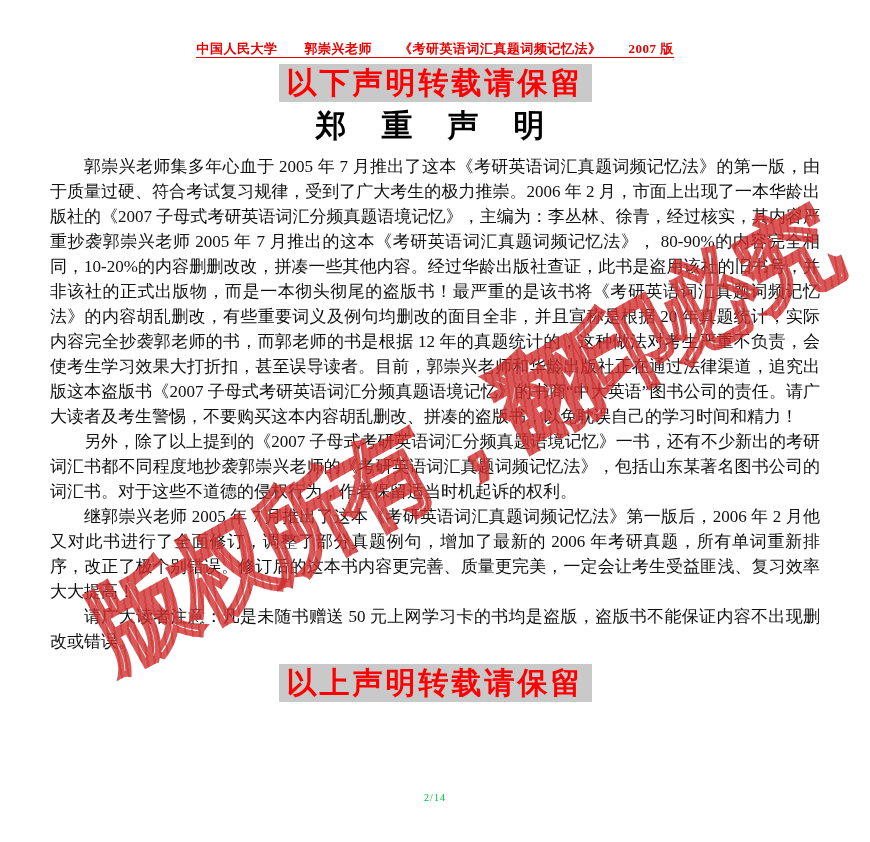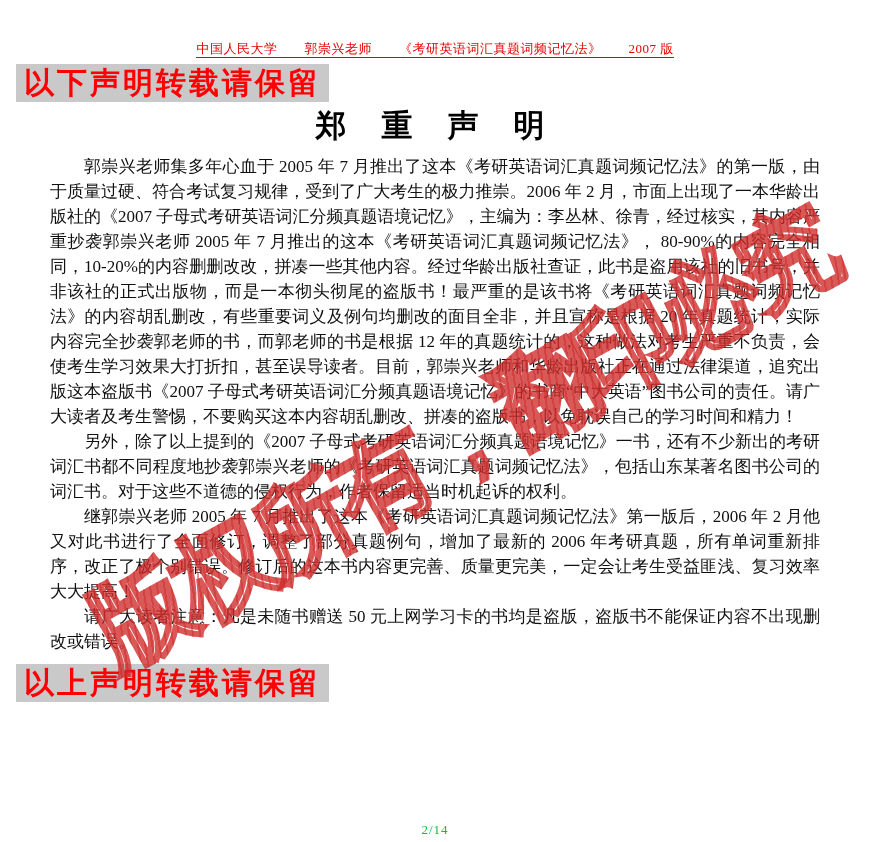--- a/index.html
+++ b/index.html
@@ -6,46 +6,46 @@
   body {
     width:870px; height:842px; background:#ffffff;
     font-family:"Liberation Serif","DejaVu Serif",serif;
   }
   .page {
     position:relative; width:870px; height:842px;
     background:#ffffff; overflow:hidden;
   }
   .doc-header {
     padding-top:40px; text-align:center;
-    font-size:13px; font-weight:normal; color:#e60000;
+    font-size:13px; font-weight:bold; color:#e60000;
     letter-spacing:0.5px;
   }
   .doc-header .underlined {
     border-bottom:1px solid #e60000; padding-bottom:1px;
   }
-  .notice { margin-top:6px;margin-left:16px; }
+  .notice { text-align:center; margin-top:6px; }
   .notice .hl {
     display:inline-block; background:#c9c9c9; color:#fe0000;
     font-weight:bold; font-size:30px; line-height:36px;
     font-family:"Liberation Sans","DejaVu Sans",sans-serif;
     letter-spacing:3px; padding:1px 8px;
   }
   .main-title {
     text-align:center; font-size:31px; font-weight:bold; color:#000000;
     margin:3px 8px 7px 0; letter-spacing:2px;
   }
   .body-text {
     padding:0 50px; font-size:17px; line-height:25px;
     text-align:justify; color:#101010;
   }
   .body-text p { margin:0; text-indent:2em; }
   .bottom-notice { margin-top:10px; }
   .footer {
-    position:absolute; left:0; right:0; top:822px; text-align:center;
-    font-size:13px; color:#00c23c; letter-spacing:1px;
+    position:absolute; left:0; right:0; top:792px; text-align:center;
+    font-size:10px; color:#00c23c; letter-spacing:1px;
   }
   .watermark {
     position:absolute; left:-68px; top:372px; width:1060px;
     text-align:center; transform:rotate(-29deg);
     font-size:100px; font-weight:bold; white-space:nowrap;
     font-family:"Liberation Sans","DejaVu Sans",sans-serif;
     letter-spacing:-8px;
     color:transparent;
     -webkit-text-stroke:3px rgba(206,42,42,0.78);
     background-image:repeating-linear-gradient(110deg,

